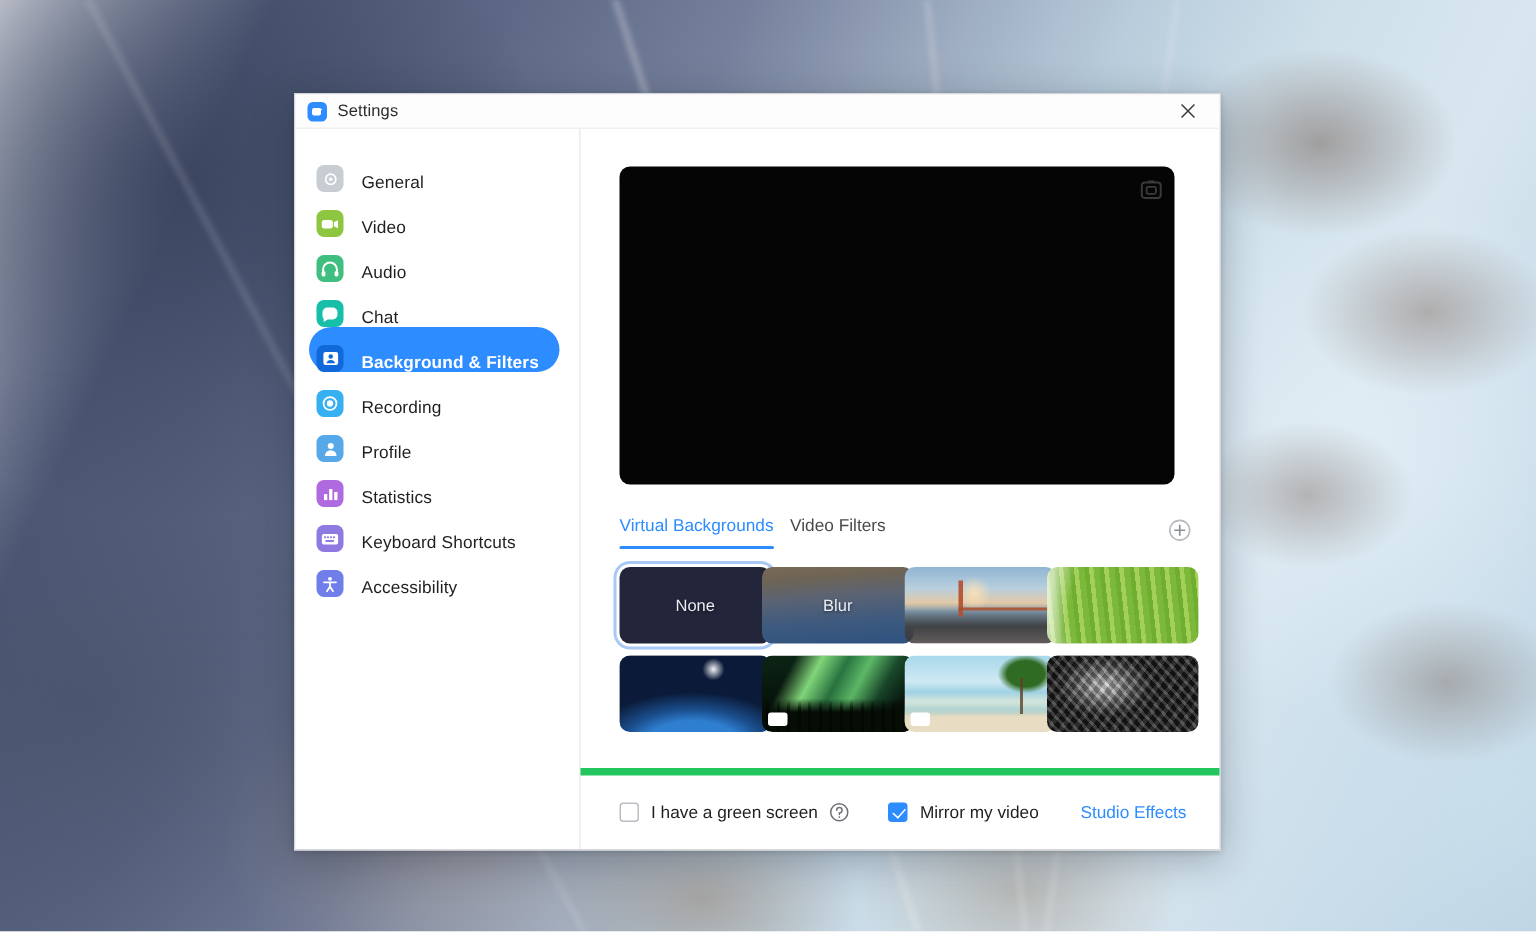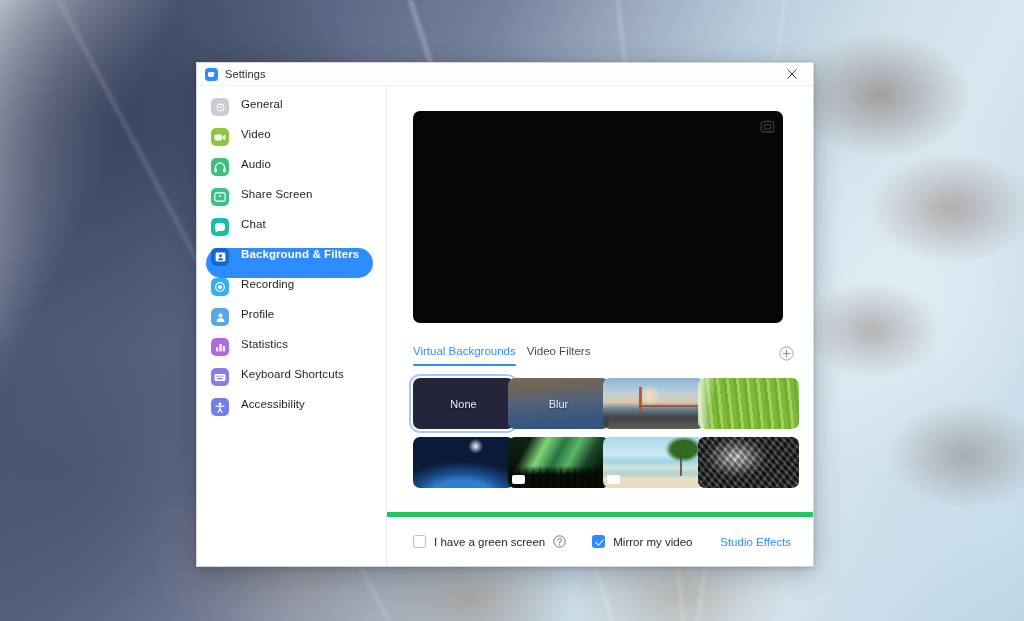--- a/index.html
+++ b/index.html
@@ -92,21 +92,21 @@
 
   
   #sidebar {
     width: 190px; flex: 0 0 190px;
     background: #fff;
     border-right: 1px solid #ececec;
     padding-top: 12px;
   }
   .nav-item {
     height: 30px; margin: 0 13px 0 9px;
-    display: flex; align-items: flex-start;
+    display: flex; align-items: flex-end;
     border-radius: 15px; padding-left: 5px;
     cursor: pointer;
   }
   .nav-item.active { background: #2d8cff; }
   .nav-ico {
     width: 18px; height: 18px; border-radius: 5px;
     flex: 0 0 18px; position: relative;
     display: flex; align-items: center; justify-content: center;
   }
   .nav-ico svg { display: block; }
@@ -335,29 +335,20 @@
         <span class="nav-ico" style="background:#3fbf7f">
           <svg width="12" height="11" viewBox="0 0 12 11">
               <path d="M1.4 8 V5.6 A4.6 4.6 0 0 1 10.6 5.6 V8" fill="none" stroke="#fff" stroke-width="1.3"></path>
               <rect x="0.4" y="6.6" width="2.6" height="3.8" rx="1.3" fill="#fff"></rect>
               <rect x="9" y="6.6" width="2.6" height="3.8" rx="1.3" fill="#fff"></rect>
             </svg>
         </span>
         <span class="nav-label">Audio</span>
       </div>
 
-      <div class="nav-item">
-        <span class="nav-ico" style="background:#3cbf8a">
-          <svg width="12" height="10" viewBox="0 0 12 10">
-              <rect x="0.9" y="0.9" width="10.2" height="8.2" rx="1.4" fill="none" stroke="#fff" stroke-width="1.1"></rect>
-              <path d="M6 3 L7.4 5 H4.6 Z" fill="#fff"></path>
-            </svg>
-        </span>
-        <span class="nav-label">Share Screen</span>
-      </div>
 
       <div class="nav-item">
         <span class="nav-ico" style="background:#17bfa8">
           <svg width="12" height="11" viewBox="0 0 12 11">
               <path d="M1 4.2 A3.2 3.2 0 0 1 4.2 1 H7.8 A3.2 3.2 0 0 1 11 4.2 V5.8 A3.2 3.2 0 0 1 7.8 9 H4.4 L1.8 10.6 V8.6 A3.2 3.2 0 0 1 1 5.8 Z" fill="#fff"></path>
             </svg>
         </span>
         <span class="nav-label">Chat</span>
       </div>
 

